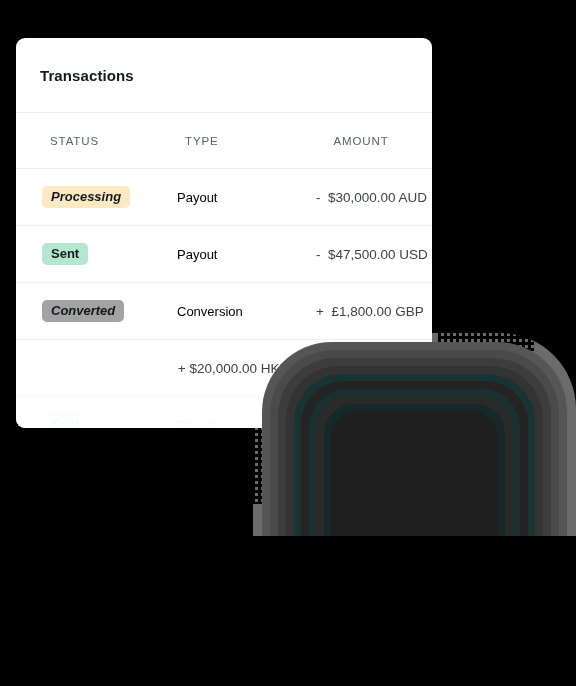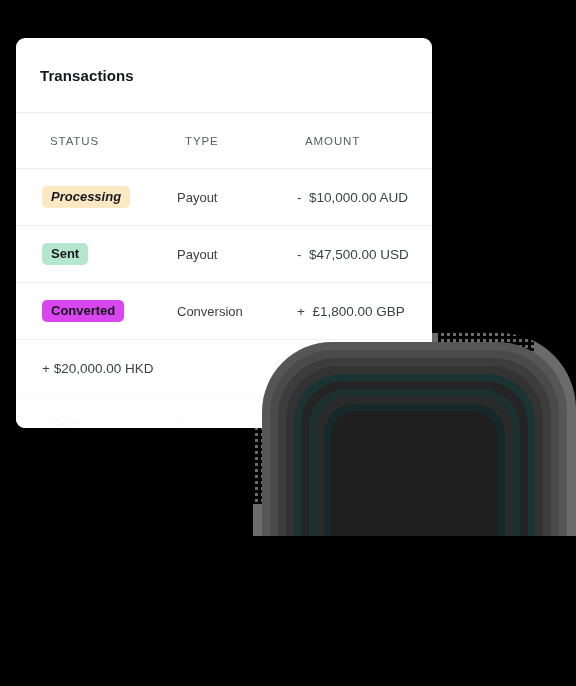--- a/index.html
+++ b/index.html
@@ -40,32 +40,32 @@
   }
   .tx-title{font-size:15px;font-weight:bold;color:#16181c;letter-spacing:.1px;}
   .tx-colhead{
     height:56px;display:flex;align-items:center;
     padding:0 34px;box-sizing:border-box;
     border-bottom:1px solid #eceef0;
   }
   .th{font-size:11.5px;color:#5b6067;letter-spacing:.9px;}
   .c-status{width:135px;flex:0 0 135px;}
   .c-type{width:120px;flex:0 0 120px;}
-  .c-amount{flex:1 1 auto;text-align:left;}
+  .c-amount{flex:1 1 auto;text-align:center;margin-left:19px;}
 
   .tx-row{
     height:57px;display:flex;align-items:center;
     padding:0 26px;box-sizing:border-box;
     border-bottom:1px solid #eef0f1;
   }
   .badge{
     display:inline-block;padding:4px 9px;border-radius:5px;
     font-size:13px;font-weight:bold;color:#16181c;line-height:1.15;
   }
-  .cell-type{font-size:13px;color:#404040;}
+  .cell-type{font-size:13px;color:#000000;}
   .cell-amount{font-size:13.5px;color:#3d4249;white-space:pre;}
 
   
   .tx-fade{
     position:absolute;left:0;right:0;bottom:0;height:56px;
     background:linear-gradient(to bottom, rgba(255,255,255,0) 0%, rgba(255,255,255,.88) 62%, #fff 100%);
     pointer-events:none;
   }
 
   
@@ -139,29 +139,29 @@
     <div class="tx-colhead">
       <div class="th c-status">STATUS</div>
       <div class="th c-type">TYPE</div>
       <div class="th c-amount">AMOUNT</div>
     </div>
 
     <div id="tx-rows">
         <div class="tx-row">
           <div class="c-status"><span class="badge" style="background: rgb(252, 233, 196); font-style: italic;">Processing</span></div>
           <div class="c-type cell-type">Payout</div>
-          <div class="c-amount cell-amount">-  $10,000.00 AUD</div>
+          <div class="c-amount cell-amount">-  $30,000.00 AUD</div>
         </div>
         <div class="tx-row">
           <div class="c-status"><span class="badge" style="background: rgb(181, 230, 206);">Sent</span></div>
           <div class="c-type cell-type">Payout</div>
           <div class="c-amount cell-amount">-  $47,500.00 USD</div>
         </div>
         <div class="tx-row">
-          <div class="c-status"><span class="badge" style="background: #d946ef;">Converted</span></div>
+          <div class="c-status"><span class="badge" style="background: #a3a3a3; font-style: italic;">Converted</span></div>
           <div class="c-type cell-type">Conversion</div>
           <div class="c-amount cell-amount">+  £1,800.00 GBP</div>
         </div>
         <div class="tx-row">
           <div class="c-amount cell-amount">+ $20,000.00 HKD</div>
         </div>
         <div class="tx-row">
           <div class="c-status"><span class="badge" style="background: rgb(217, 240, 228);">Sent</span></div>
           <div class="c-type cell-type">Payout</div>
           <div class="c-amount cell-amount"></div>

